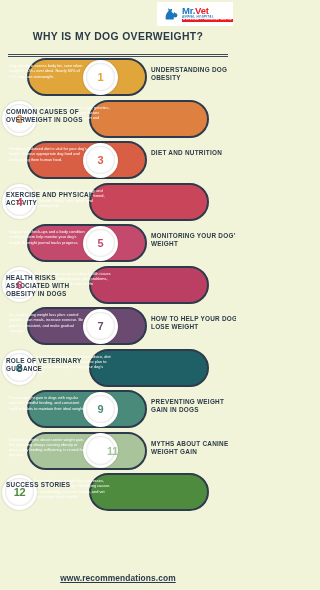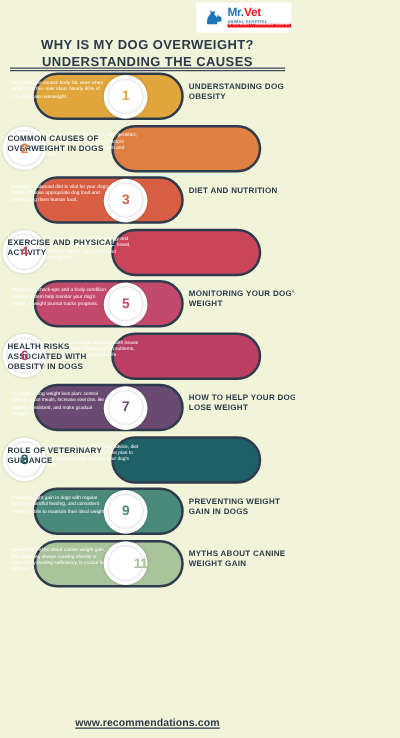--- a/index.html
+++ b/index.html
@@ -103,21 +103,20 @@
     <div class="logo-txt">
       <div class="logo-name"><span>Mr.</span><span class="red">Vet</span></div>
       <div class="logo-sub1">ANIMAL HOSPITAL</div>
       <div class="logo-sub2">&amp; SPECIALITY SURGICAL CENTRE</div>
     </div>
   </div>
 </div>
 
 <div class="title-wrap">
   <div class="title-line">WHY IS MY DOG OVERWEIGHT?</div>
-  <div class="title-line">UNDERSTANDING THE CAUSES</div>
 </div>
 <div class="divider"></div>
 
 <div class="flow" id="flow">
     <div class="row left">
       <div class="pill" style="background: rgb(224, 166, 60);"></div>
       <div class="pilltext">Dog obesity is excess body fat, seen when weight is 20%+ over ideal. Nearly 60% of U.S. dogs are overweight.</div>
       <div class="badge">
         <span class="badge-num" style="color: rgb(224, 166, 60);">1</span>
       </div>
@@ -188,15 +187,23 @@
       <div class="label">PREVENTING WEIGHT GAIN IN DOGS</div>
     </div>
     <div class="row left">
       <div class="pill" style="background: rgb(169, 195, 154);"></div>
       <div class="pilltext">Debunking myths about canine weight gain, like neutering always causing obesity or once-a-day feeding sufficiency, is crucial for pet care.</div>
       <div class="badge">
         <span class="badge-num" style="color: rgb(169, 195, 154); margin-left: 24px;">11</span>
       </div>
       <div class="label">MYTHS ABOUT CANINE WEIGHT GAIN</div>
     </div>
+    <div class="row right">
+      <div class="pill" style="background: rgb(78, 139, 63);"></div>
+      <div class="pilltext">Pet owners share weight loss successes, inspiring and offering tips. Identifying causes like overfeeding, exercise, health, and vet help ensures dog's health.</div>
+      <div class="badge">
+        <span class="badge-num" style="color: rgb(78, 139, 63);">12</span>
+      </div>
+      <div class="label">SUCCESS STORIES</div>
+    </div>
   </div>
 
 <div class="footer">www.recommendations.com</div>
 
 </body></html>

